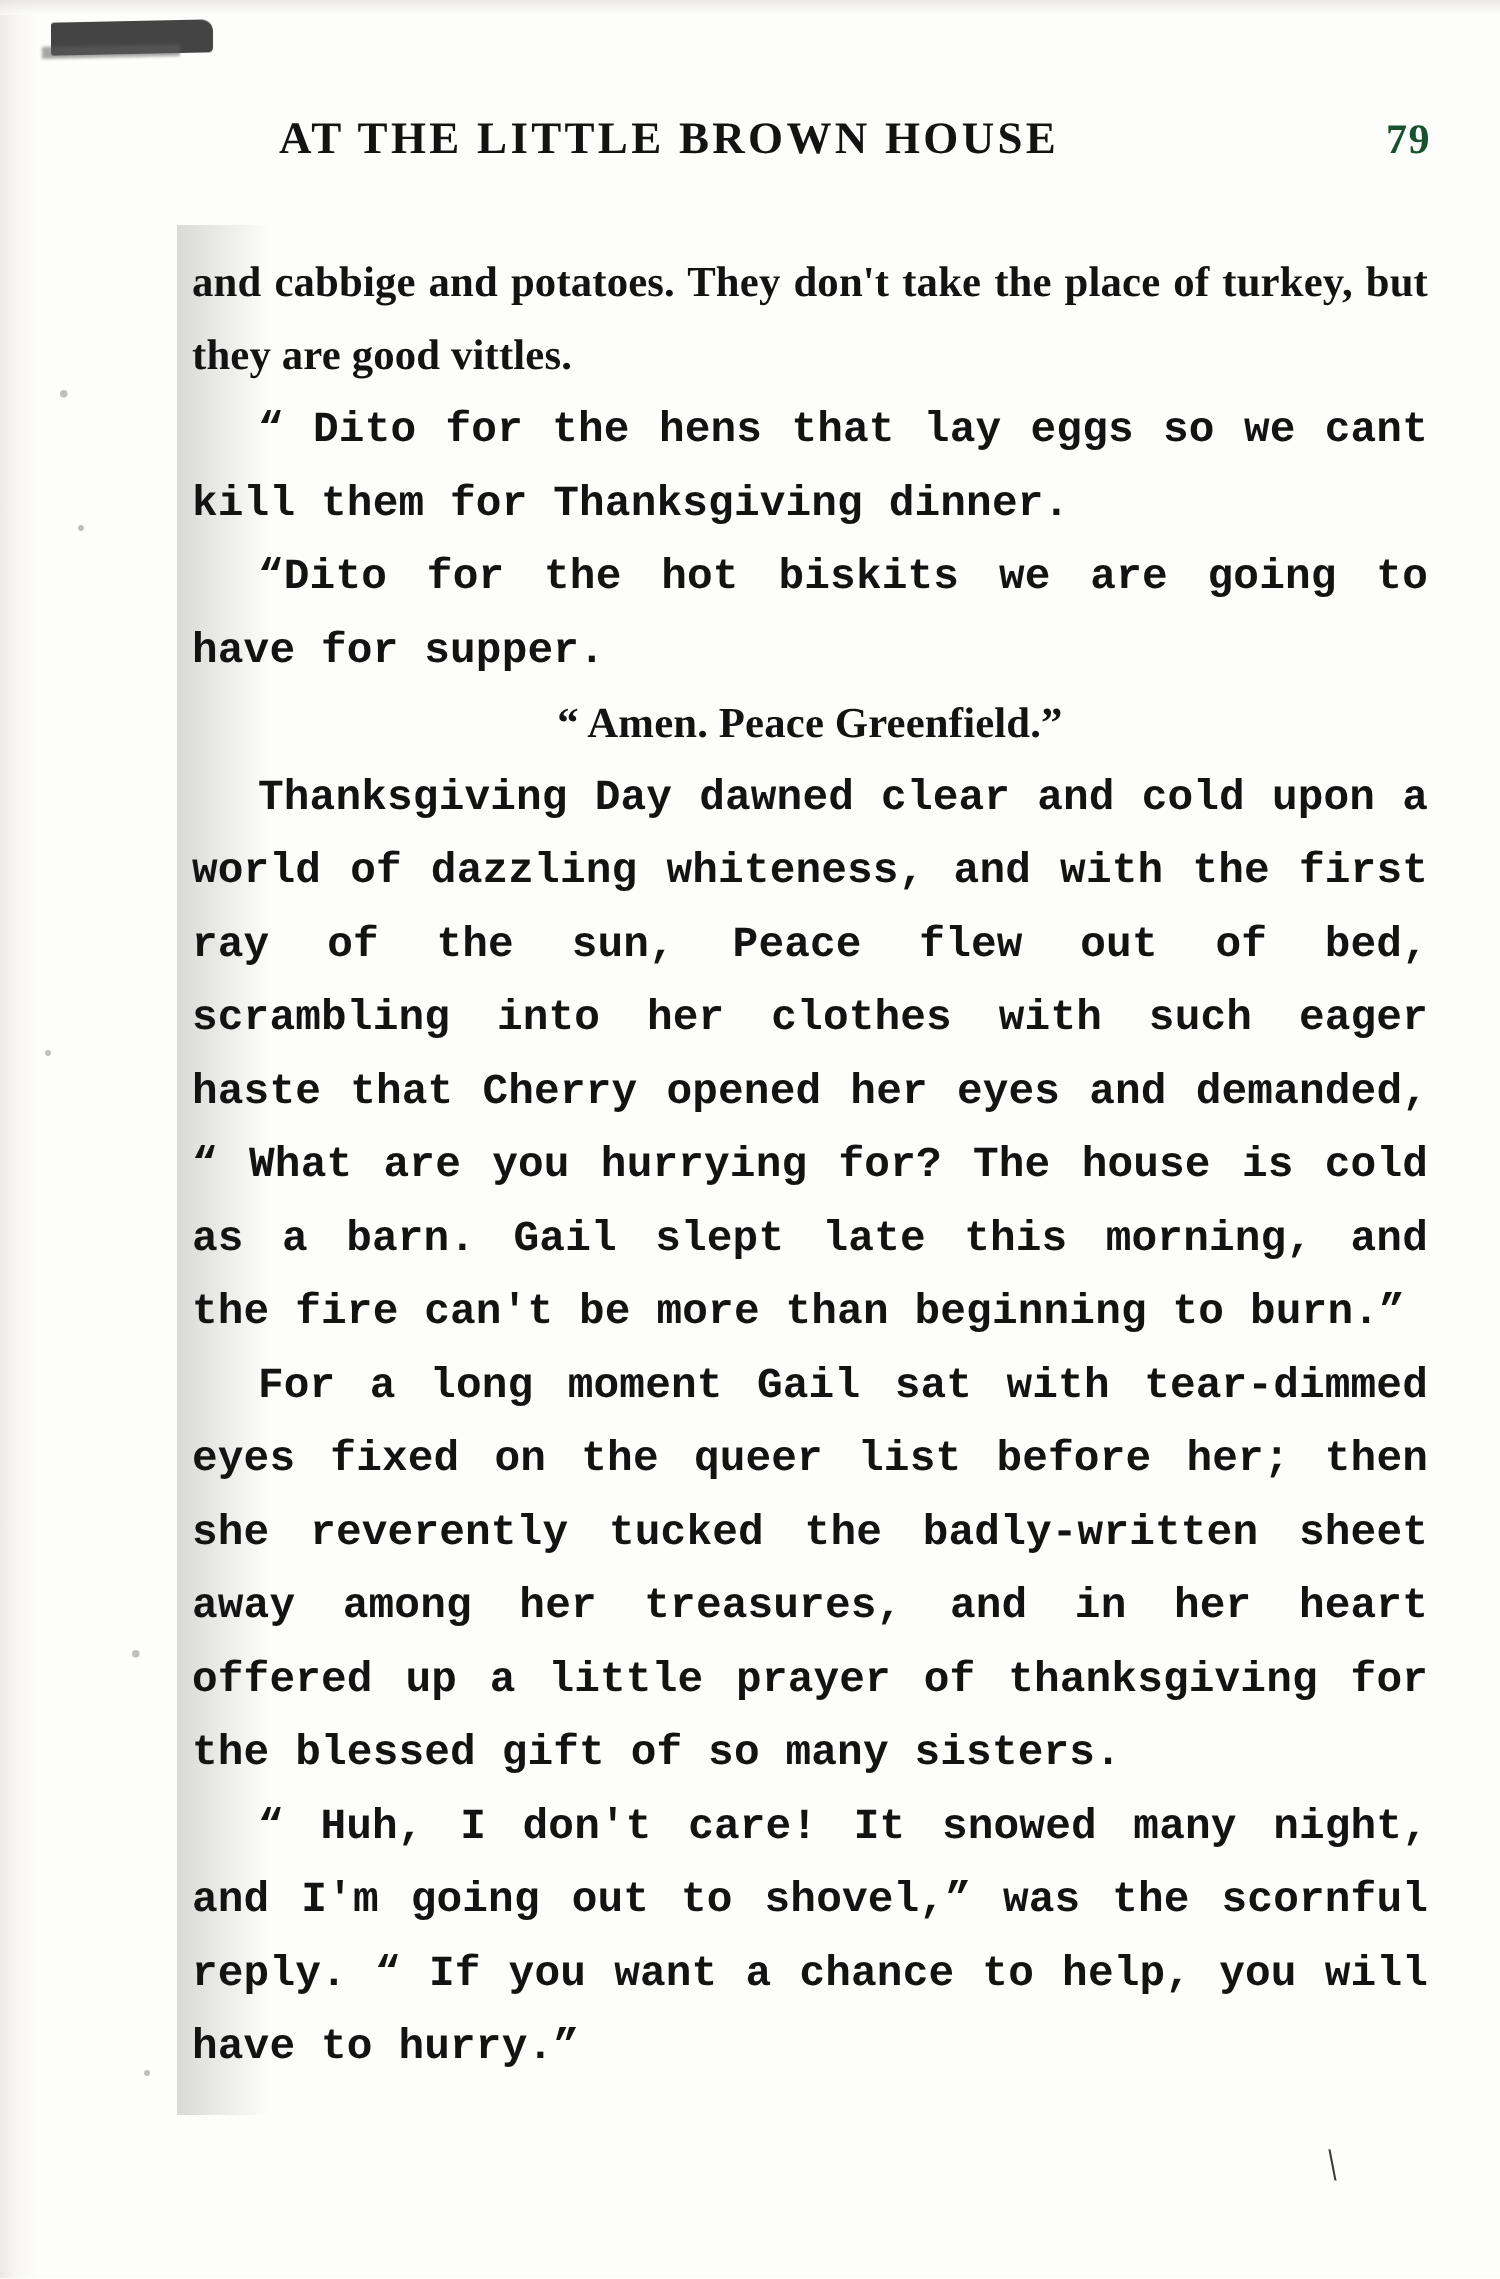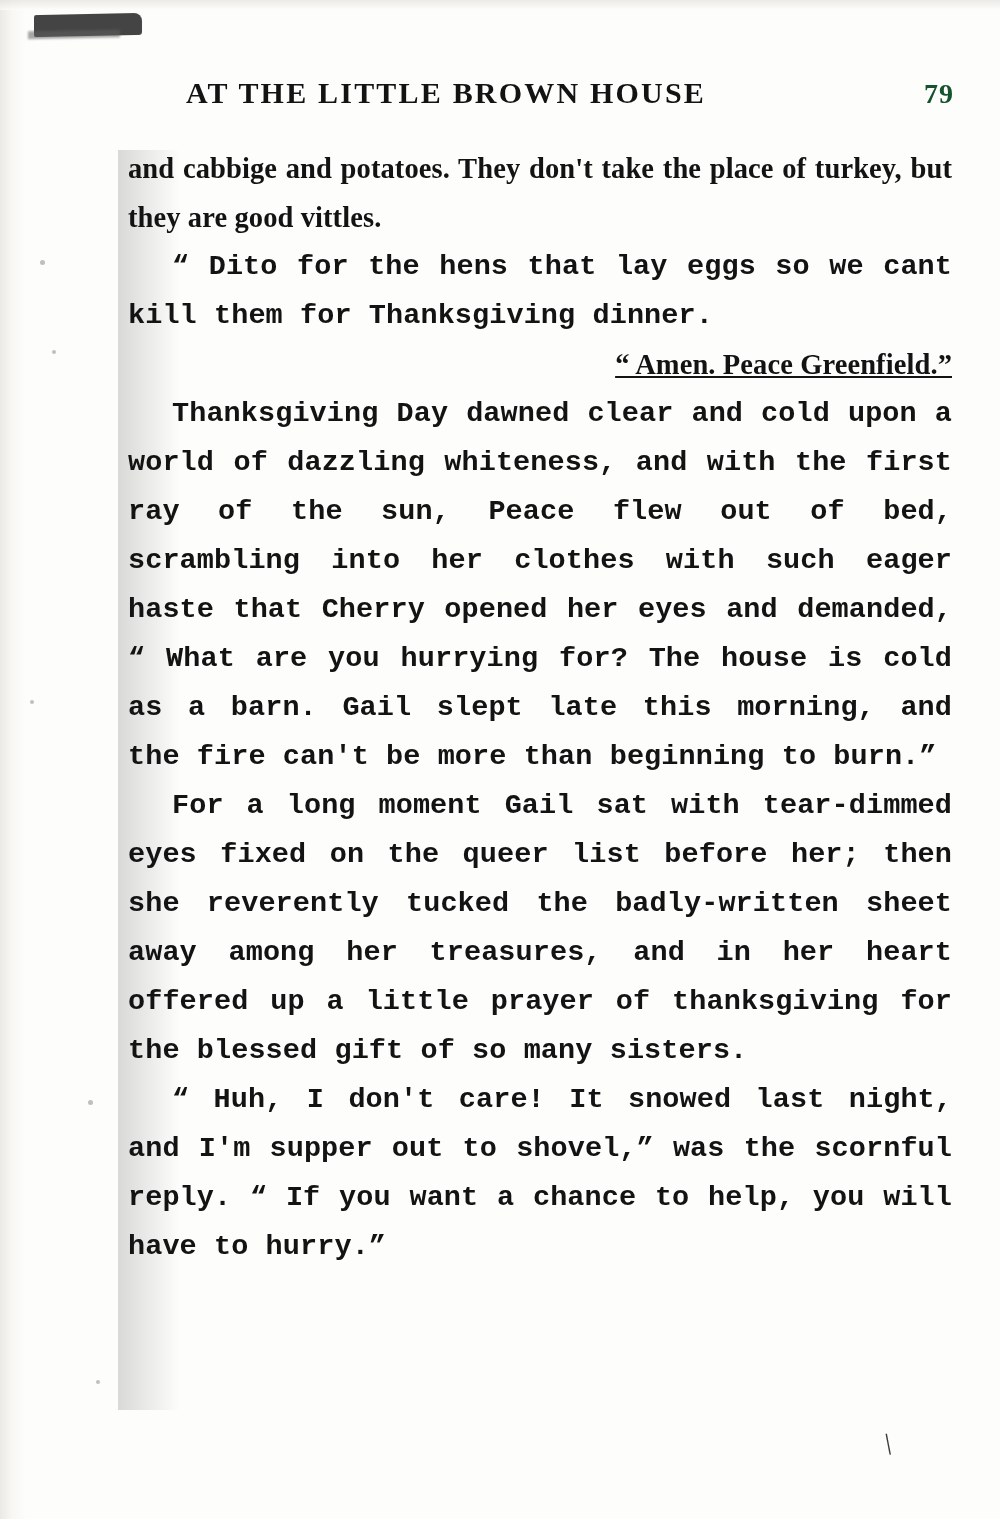--- a/index.html
+++ b/index.html
@@ -95,41 +95,40 @@
     font-size: 28px;
     font-weight: 700;
     letter-spacing: 1px;
     color: #14532d;
   }
 
   
   .textblock {
     position: absolute;
     left: 128px;
-    top: 144px;
+    top: 164px;
     width: 824px;
   }
   .para {
     margin: 0 0 0 0;
     font-size: 28.5px;
     line-height: 49px;
     text-align: justify;
     text-justify: inter-word;
     color: #131313;
     font-weight: 600;
     letter-spacing: .1px;
   }
   .para.indent {
     text-indent: 44px;
     font-family: Liberation Mono, monospace;
   }
   .para.center {
-    text-align: right;
+    text-align: center;
     text-indent: 0;
-    text-decoration: underline;
   }
 
   
   .ink-left {
     position: absolute;
     left: 118px;
     top: 150px;
     width: 62px;
     height: 1260px;
     background: linear-gradient(to right, rgba(0,0,0,.14), rgba(0,0,0,0));
@@ -163,20 +162,21 @@
   <div class="running-head">
     <span class="title">AT THE LITTLE BROWN HOUSE</span>
   </div>
   <div class="folio">79</div>
 
   <div class="ink-left"></div>
 
   <div class="textblock">
     <p class="para">and cabbige and potatoes.  They don't take the place of turkey, but they are good vittles.</p>
     <p class="para indent">“ Dito for the hens that lay eggs so we cant kill them for Thanksgiving dinner.</p>
+    <p class="para indent">“Dito for the hot biskits we are going to have for supper.</p>
     <p class="para center">“ Amen.   Peace Greenfield.”</p>
     <p class="para indent">Thanksgiving Day dawned clear and cold upon a world of dazzling whiteness, and with the first ray of the sun, Peace flew out of bed, scrambling into her clothes with such eager haste that Cherry opened her eyes and demanded, “ What are you hurrying for?  The house is cold as a barn.  Gail slept late this morning, and the fire can't be more than beginning to burn.”</p>
     <p class="para indent">For a long moment Gail sat with tear-dimmed eyes fixed on the queer list before her; then she reverently tucked the badly-written sheet away among her treasures, and in her heart offered up a little prayer of thanksgiving for the blessed gift of so many sisters.</p>
-    <p class="para indent">“ Huh, I don't care!  It snowed last night, and I'm supper out to shovel,” was the scornful reply. “ If you want a chance to help, you will have to hurry.”</p>
+    <p class="para indent">“ Huh, I don't care!  It snowed many night, and I'm going out to shovel,” was the scornful reply. “ If you want a chance to help, you will have to hurry.”</p>
   </div>
 
   <div class="backslash">\</div>
 </div>
 
 </body></html>

